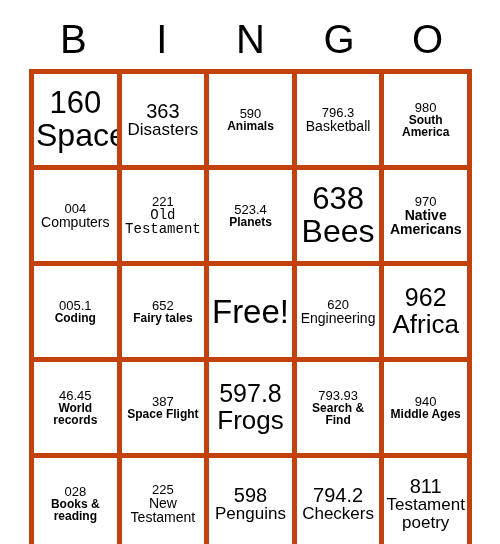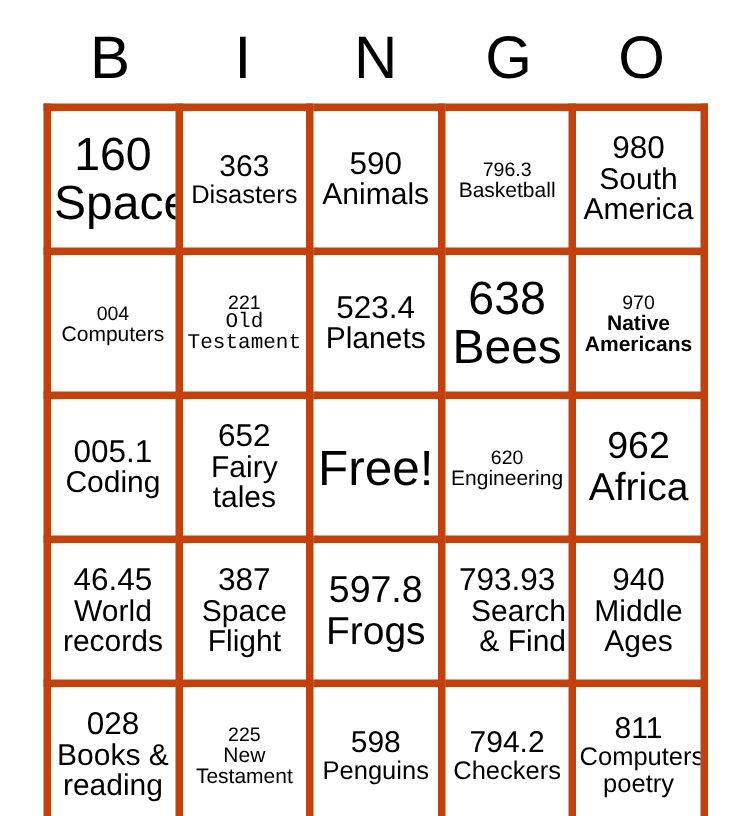--- a/index.html
+++ b/index.html
@@ -74,22 +74,22 @@
     white-space: nowrap;
   }
 
   
   .sz-xs .cell-number { font-size: 13px; }
   .sz-xs .cell-label  { font-size: 14px; }
 
   .sz-s .cell-number  { font-size: 20px; }
   .sz-s .cell-label   { font-size: 17px; }
 
-  .sz-m .cell-number  { font-size: 21px; }
-  .sz-m .cell-label   { font-size: 20px; }
+  .sz-m .cell-number  { font-size: 13px; }
+  .sz-m .cell-label   { font-size: 12px; font-weight: bold; }
 
   .sz-l .cell-number  { font-size: 25px; }
   .sz-l .cell-label   { font-size: 26px; }
 
   .sz-xl .cell-number { font-size: 31px; }
   .sz-xl .cell-label  { font-size: 32px; }
 
   .free-cell .cell-label {
     font-size: 33px;
   }
@@ -219,21 +219,21 @@
           </td>
           <td class="bingo-cell">
             <div class="cell-inner sz-l">
               <span class="cell-number">597.8</span>
               <span class="cell-label">Frogs</span>
             </div>
           </td>
           <td class="bingo-cell">
             <div class="cell-inner sz-m">
               <span class="cell-number">793.93</span>
-              <span class="cell-label" style="white-space: normal; text-align: right;">Search &amp; Find</span>
+              <span class="cell-label" style="white-space: normal;">Search &amp; Find</span>
             </div>
           </td>
           <td class="bingo-cell">
             <div class="cell-inner sz-m">
               <span class="cell-number">940</span>
               <span class="cell-label" style="white-space: normal;">Middle Ages</span>
             </div>
           </td>
         </tr>
         <tr>
@@ -257,20 +257,20 @@
           </td>
           <td class="bingo-cell">
             <div class="cell-inner sz-s">
               <span class="cell-number">794.2</span>
               <span class="cell-label">Checkers</span>
             </div>
           </td>
           <td class="bingo-cell">
             <div class="cell-inner sz-s">
               <span class="cell-number">811</span>
-              <span class="cell-label" style="white-space: normal;">Computers poetry</span>
+              <span class="cell-label" style="white-space: normal;">Testament poetry</span>
             </div>
           </td>
         </tr>
       </tbody>
   </table>
 
 </div>
 
 </body></html>

